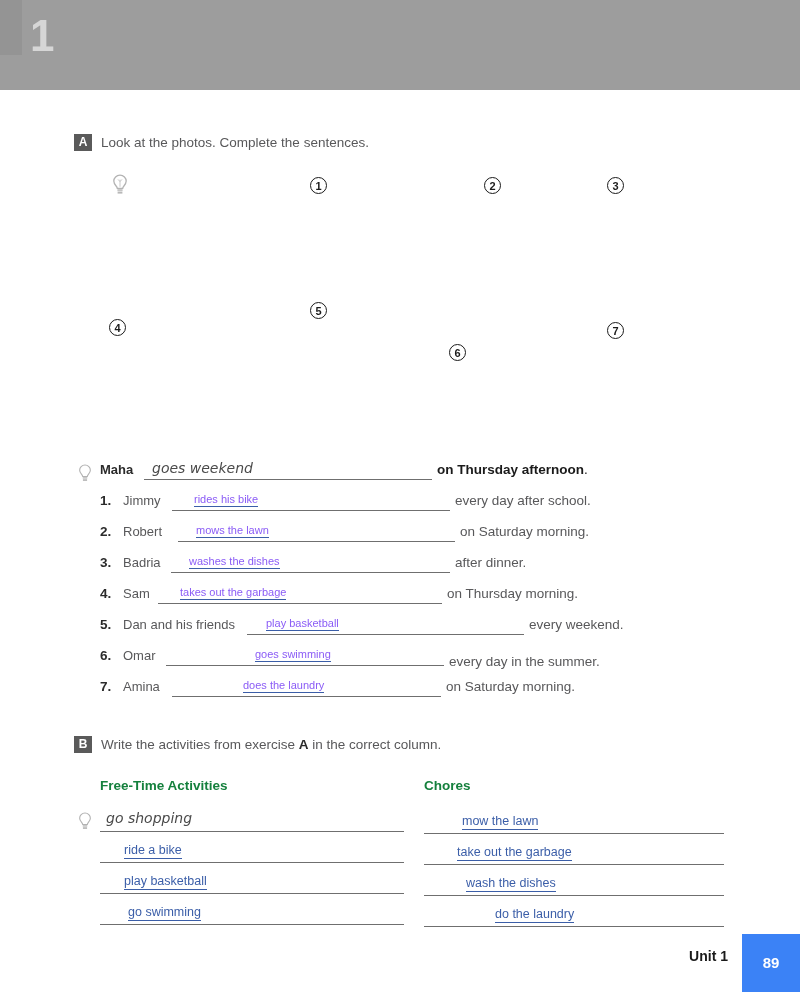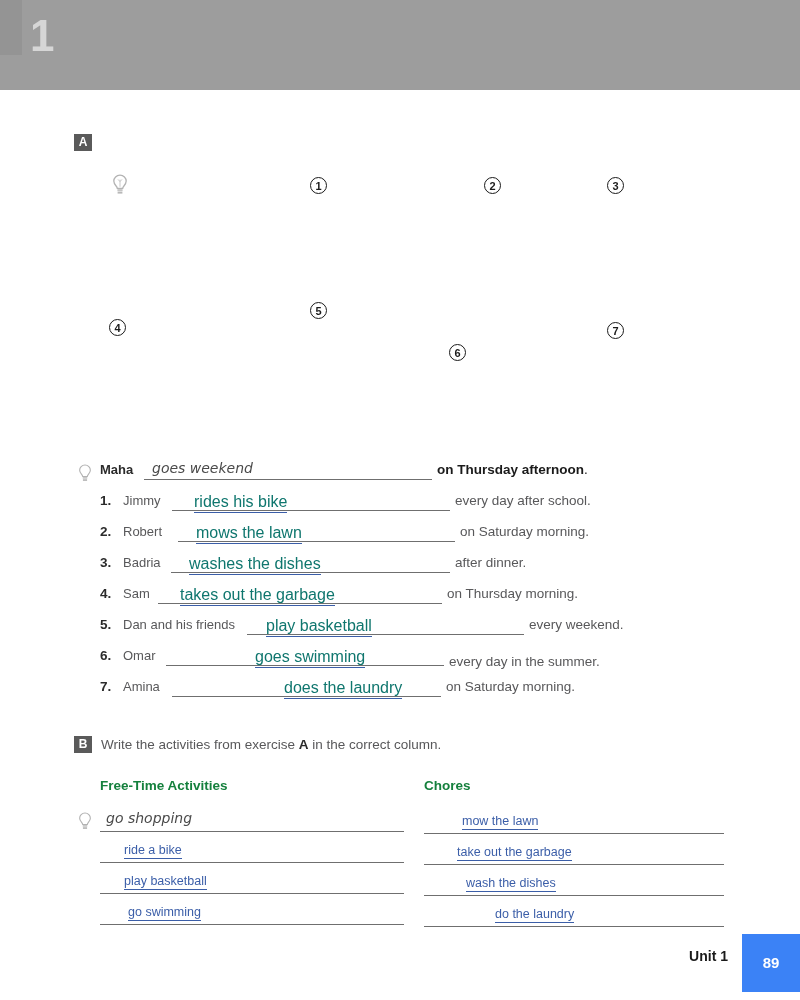--- a/index.html
+++ b/index.html
@@ -122,22 +122,22 @@
     font-size: 13px;
   }
   .srow.example .subject { color: #2b2b2b; font-weight: bold; }
   .srow .blank {
     position: absolute;
     border-bottom: 1px solid #6f6f6f;
     height: 17px;
   }
   .srow .answer {
     position: absolute;
-    color: #0f766e;
-    font-size: 16px;
+    color: #8b5cf6;
+    font-size: 11px;
     border-bottom: 1px solid #3b5ea8;
     padding-bottom: 1px;
     white-space: nowrap;
   }
   .srow.example .answer {
     color: #4a4a4a;
     font-family: "DejaVu Sans", sans-serif;
     font-style: italic;
     font-size: 14px;
     border-bottom: none;
@@ -209,20 +209,21 @@
 
 <div class="header-band">
   <div class="header-tab"></div>
   <div class="header-inner">
     <span class="unit-number">1</span>
   </div>
 </div>
 
 <div class="ex-head" style="left:74px; top:134px;">
   <span class="ex-badge">A</span>
+  <span class="ex-instruction">Look at the photos. Complete the sentences.</span>
 </div>
 
 <div class="photo-area">
 
   <span style="position:absolute; left:112px; top:14px;">
     <svg class="bulb" width="16" height="22" viewBox="0 0 16 22" aria-hidden="true">
       <path d="M8 1.2 C4.4 1.2 1.8 3.9 1.8 7.1 C1.8 9.3 3.0 10.7 4.1 12.0 C4.8 12.8 5.2 13.5 5.3 14.4 L10.7 14.4 C10.8 13.5 11.2 12.8 11.9 12.0 C13.0 10.7 14.2 9.3 14.2 7.1 C14.2 3.9 11.6 1.2 8 1.2 Z" fill="#ffffff" stroke="#b3b3b3" stroke-width="1.3"></path>
       <rect x="5.4" y="15.1" width="5.2" height="2.0" fill="#c6c6c6"></rect>
       <rect x="5.6" y="17.6" width="4.8" height="2.0" fill="#b8b8b8"></rect>
       <path d="M8 12.8 L8 5.6 M8 7.6 L6.0 5.4 M8 7.6 L10.0 5.4" stroke="#c9c9c9" stroke-width="1" fill="none"></path>
@@ -299,21 +300,21 @@
     <span class="subject" style="left:123px; top:0;">Omar</span>
     <span class="blank" style="left:166px; top:0; width:278px;"></span>
     <span class="answer" style="left:255px; top:0;">goes swimming</span>
     <span class="tail" style="left:449px; top:6px;text-align:center;">every day in the summer.</span>
   </div>
 
   <div class="srow">
     <span class="marker">7.</span>
     <span class="subject" style="left:123px; top:0;">Amina</span>
     <span class="blank" style="left:172px; top:0; width:269px;"></span>
-    <span class="answer" style="left:243px; top:0;margin-left:41px;">does the laundry</span>
+    <span class="answer" style="left:243px; top:0;">does the laundry</span>
     <span class="tail" style="left:446px; top:0;">on Saturday morning.</span>
   </div>
 </div>
 
 <div class="ex-head" style="left:74px; top:736px;">
   <span class="ex-badge">B</span>
   <span class="ex-instruction"><span>Write the activities from exercise </span><b>A</b><span> in the correct column.</span></span>
 </div>
 
 <div class="colhead" style="left:100px; top:778px;">Free-Time Activities</div>

